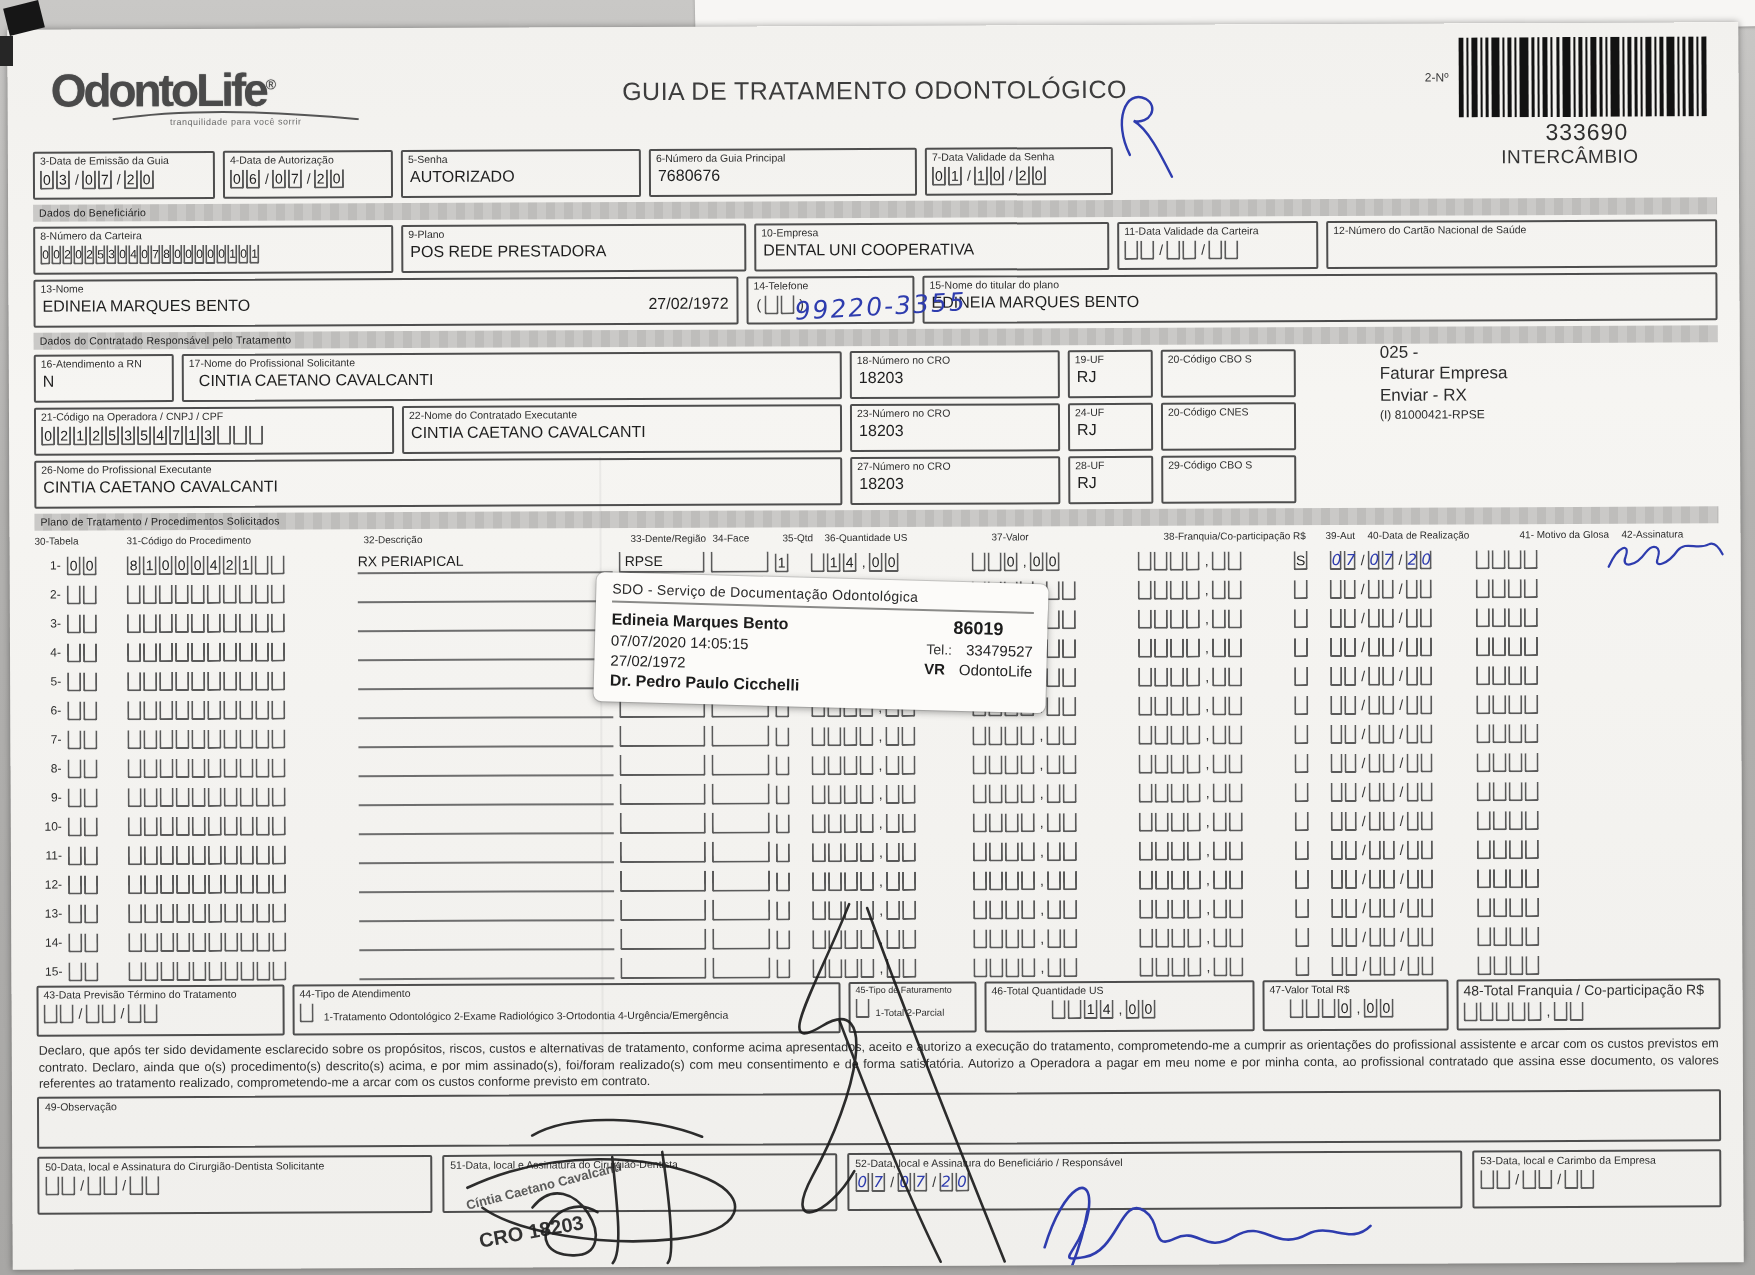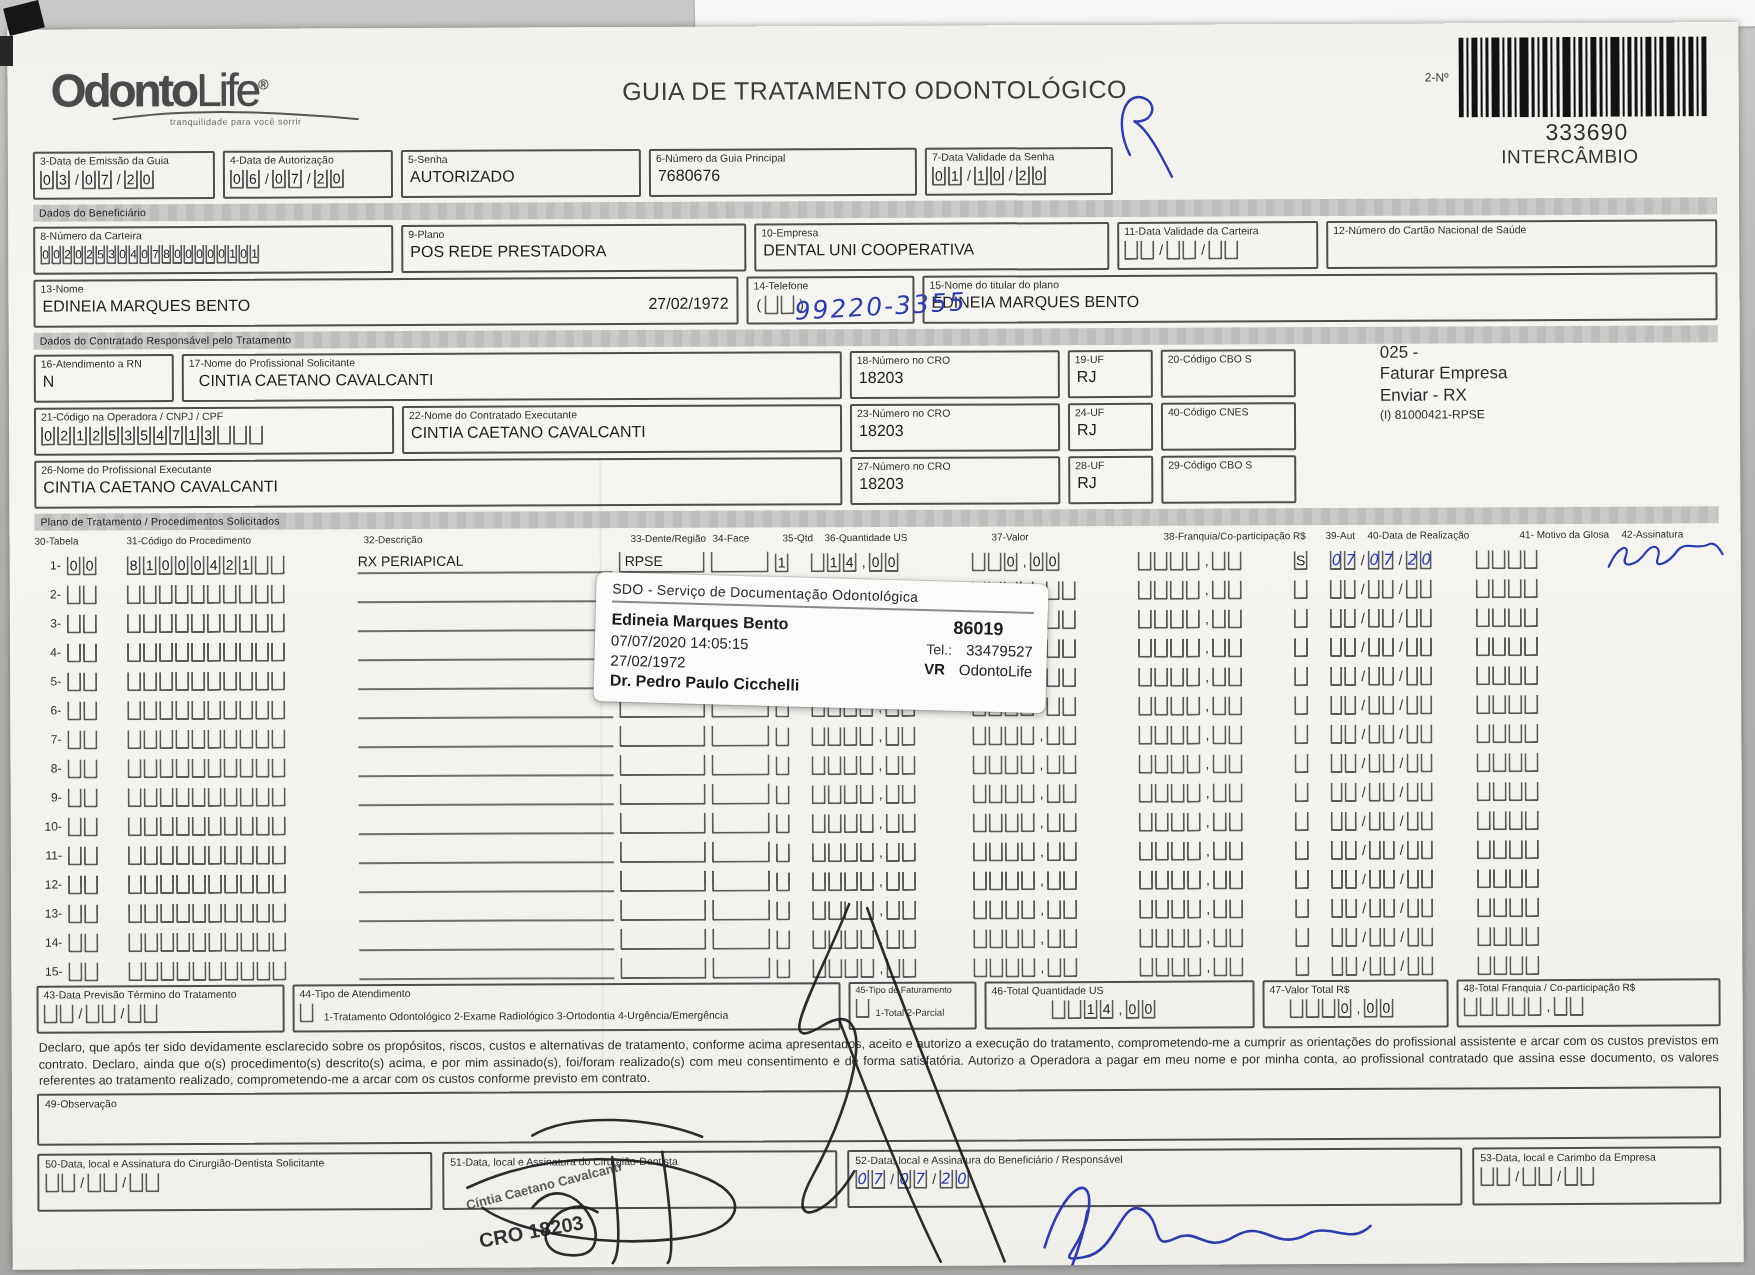--- a/index.html
+++ b/index.html
@@ -15,21 +15,21 @@
           background:linear-gradient(180deg,#f2f1ee,#f6f5f2 30%,#f0efec);
           transform:rotate(-0.25deg); box-shadow:0 0 7px rgba(0,0,0,.4);
           padding:6px 22px 8px 25px; z-index:2; }
   .crease { position:absolute; left:590px; top:430px; width:2px; height:620px;
             background:rgba(90,90,90,.07); }
 
   
   .hdr { position:relative; height:116px; }
   .logo { position:absolute; left:18px; top:28px; width:330px; }
   .brand { font-size:46px; letter-spacing:-3px; color:#4a4a4a; text-shadow:0 0 1px #777; }
-  .brand b { font-weight:700; } .brand i { font-style:normal; font-weight:400;text-align:right; }
+  .brand b { font-weight:700; } .brand i { font-style:normal; font-weight:700;text-align:right; }
   .brand sup { font-size:14px; }
   .tagline { font-size:9px; color:#6b6b6b; text-align:center; width:250px; margin:-4px 0 0 60px; letter-spacing:.5px; }
   .swoosh { display:block; margin:-8px 0 0 60px; }
   .title { text-align:center; font-size:25px; color:#3d3d3d; letter-spacing:.5px; padding:44px 330px 0 330px; white-space:nowrap; }
   .bc-col { position:absolute; right:6px; top:8px; width:300px; }
   .bc-row { display:flex; align-items:center; gap:10px; justify-content:flex-end; }
   .bc-label { font-size:12px; color:#3a3a3a; }
   .bc-num { font-size:23px; color:#2e2e2e; letter-spacing:1px; text-align:center; margin:2px 8px 0 60px; }
   .bc-sub { font-size:19px; color:#343434; letter-spacing:.5px; text-align:center; margin-left:18px; }
 
@@ -355,21 +355,21 @@
       </div>
       <div class="fbox" style="width:210px">
         <div class="flabel">23-Número no CRO</div>
         <div class="fvalue">18203</div>
       </div>
       <div class="fbox" style="width:85px">
         <div class="flabel">24-UF</div>
         <div class="fvalue">RJ</div>
       </div>
       <div class="fbox" style="width:135px">
-        <div class="flabel">40-Código CNES</div>
+        <div class="flabel">20-Código CNES</div>
         <div class="fvalue"></div>
       </div>
     </div>
 
     <div class="frow" style="width:1290px">
       <div class="fbox" style="width:808px">
         <div class="flabel">26-Nome do Profissional Executante</div>
         <div class="fvalue">CINTIA CAETANO CAVALCANTI</div>
       </div>
       <div class="fbox" style="width:210px">
@@ -1583,21 +1583,21 @@
             <span class="ccell"></span>
             <span class="ccell"></span>
             <span class="ccell"></span>
             <span class="ccell">0</span>
             <span class="csep">,</span>
             <span class="ccell">0</span>
             <span class="ccell">0</span>
           </div>
       </div>
       <div class="fbox" style="flex:1">
-        <div class="flabel" style="font-size:10px">48-Total Franquia / Co-participação R$</div>
+        <div class="flabel" style="font-size:14px">48-Total Franquia / Co-participação R$</div>
         <div class="comb">
             <span class="ccell"></span>
             <span class="ccell"></span>
             <span class="ccell"></span>
             <span class="ccell"></span>
             <span class="ccell"></span>
             <span class="csep">,</span>
             <span class="ccell"></span>
             <span class="ccell"></span>
           </div>

